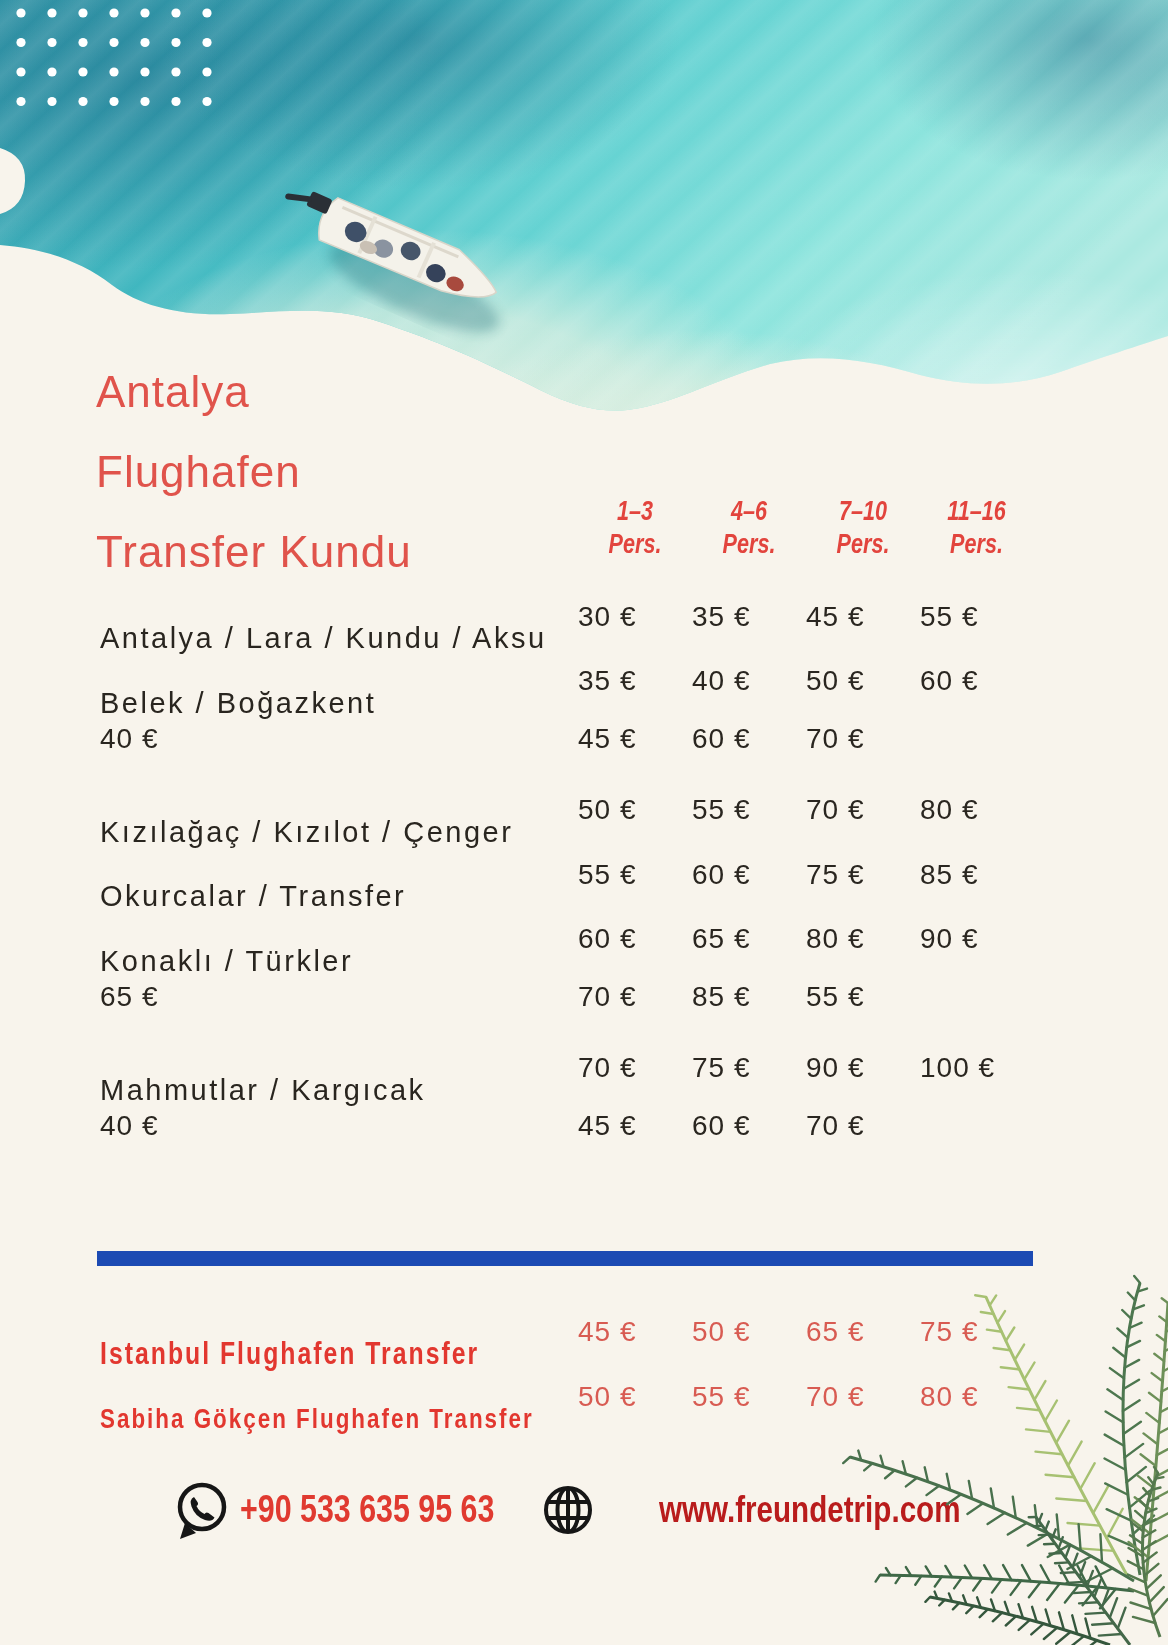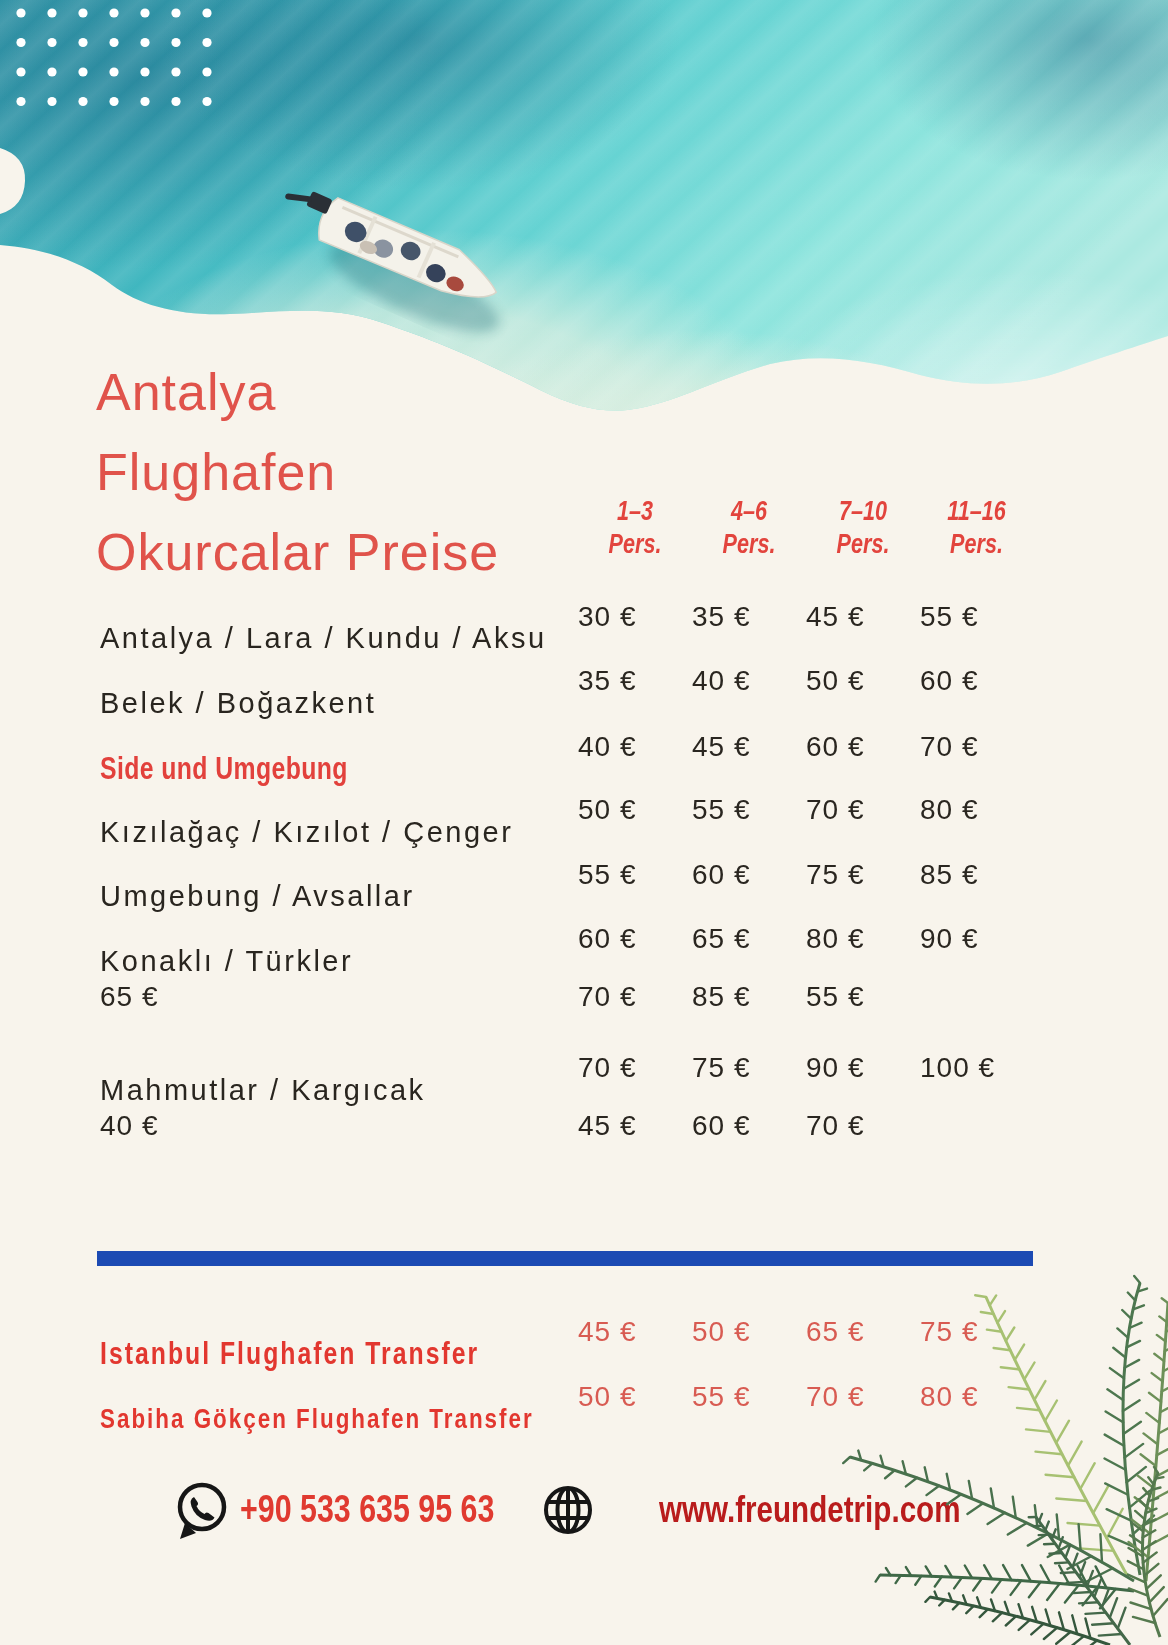--- a/index.html
+++ b/index.html
@@ -4,21 +4,21 @@
 <style>
   html,body{margin:0;padding:0;background:#e8e4da;}
   .page{
     position:relative; width:1168px; height:1645px; margin:0 auto;
     background:#f8f4ec; overflow:hidden;
     font-family:"Liberation Sans", sans-serif;
   }
   .hero{position:absolute;left:0;top:0;width:1168px;height:480px;}
   .title{
     position:absolute; left:96px; top:352px; width:520px;
-    color:#e0534b; font-size:52px; line-height:80px; font-weight:400;
+    color:#e0534b; font-size:44px; line-height:80px; font-weight:400;
     letter-spacing:1px;
   }
   .cond{
     display:inline-block; font-weight:700; white-space:nowrap;
     transform:scaleX(0.8); transform-origin:0 50%;
   }
   .t-wrap{position:absolute; left:100px; top:478px; width:934px;}
   .t-row{
     display:grid; grid-template-columns:478px 114px 114px 114px 114px;
     align-items:center; height:64.5px;
@@ -160,21 +160,21 @@
           </g>
 
         <path d="M0,148 Q26,156 25,181 Q24,207 0,214 Z" fill="#f8f4ec"></path>
       </g>
     </svg>
   </div>
 
   <div class="title" style="color: rgb(224, 83, 75);">
     <div>Antalya</div>
     <div>Flughafen</div>
-    <div>Okurcalar Preise</div>
+    <div>Transfer Kundu</div>
   </div>
 
   <div class="t-wrap">
       <div class="t-row head">
         <div class="t-label"></div>
         <div class="t-head"><div class="cond"><div>1–3</div><div>Pers.</div></div></div>
         <div class="t-head"><div class="cond"><div>4–6</div><div>Pers.</div></div></div>
         <div class="t-head"><div class="cond"><div>7–10</div><div>Pers.</div></div></div>
         <div class="t-head"><div class="cond"><div>11–16</div><div>Pers.</div></div></div>
       </div>
@@ -186,35 +186,34 @@
         <div class="t-price">55 €</div>
       </div>
       <div class="t-row">
         <div class="t-label">Belek / Boğazkent</div>
         <div class="t-price">35 €</div>
         <div class="t-price">40 €</div>
         <div class="t-price">50 €</div>
         <div class="t-price">60 €</div>
       </div>
       <div class="t-row">
-        <div class="t-label"><span class="cond hl">Side und Umgebung</span></div>
         <div class="t-price">40 €</div>
         <div class="t-price">45 €</div>
         <div class="t-price">60 €</div>
         <div class="t-price">70 €</div>
       </div>
       <div class="t-row">
         <div class="t-label">Kızılağaç / Kızılot / Çenger</div>
         <div class="t-price">50 €</div>
         <div class="t-price">55 €</div>
         <div class="t-price">70 €</div>
         <div class="t-price">80 €</div>
       </div>
       <div class="t-row">
-        <div class="t-label">Umgebung / Avsallar</div>
+        <div class="t-label">Okurcalar / Transfer</div>
         <div class="t-price">55 €</div>
         <div class="t-price">60 €</div>
         <div class="t-price">75 €</div>
         <div class="t-price">85 €</div>
       </div>
       <div class="t-row">
         <div class="t-label">Konaklı / Türkler</div>
         <div class="t-price">60 €</div>
         <div class="t-price">65 €</div>
         <div class="t-price">80 €</div>

